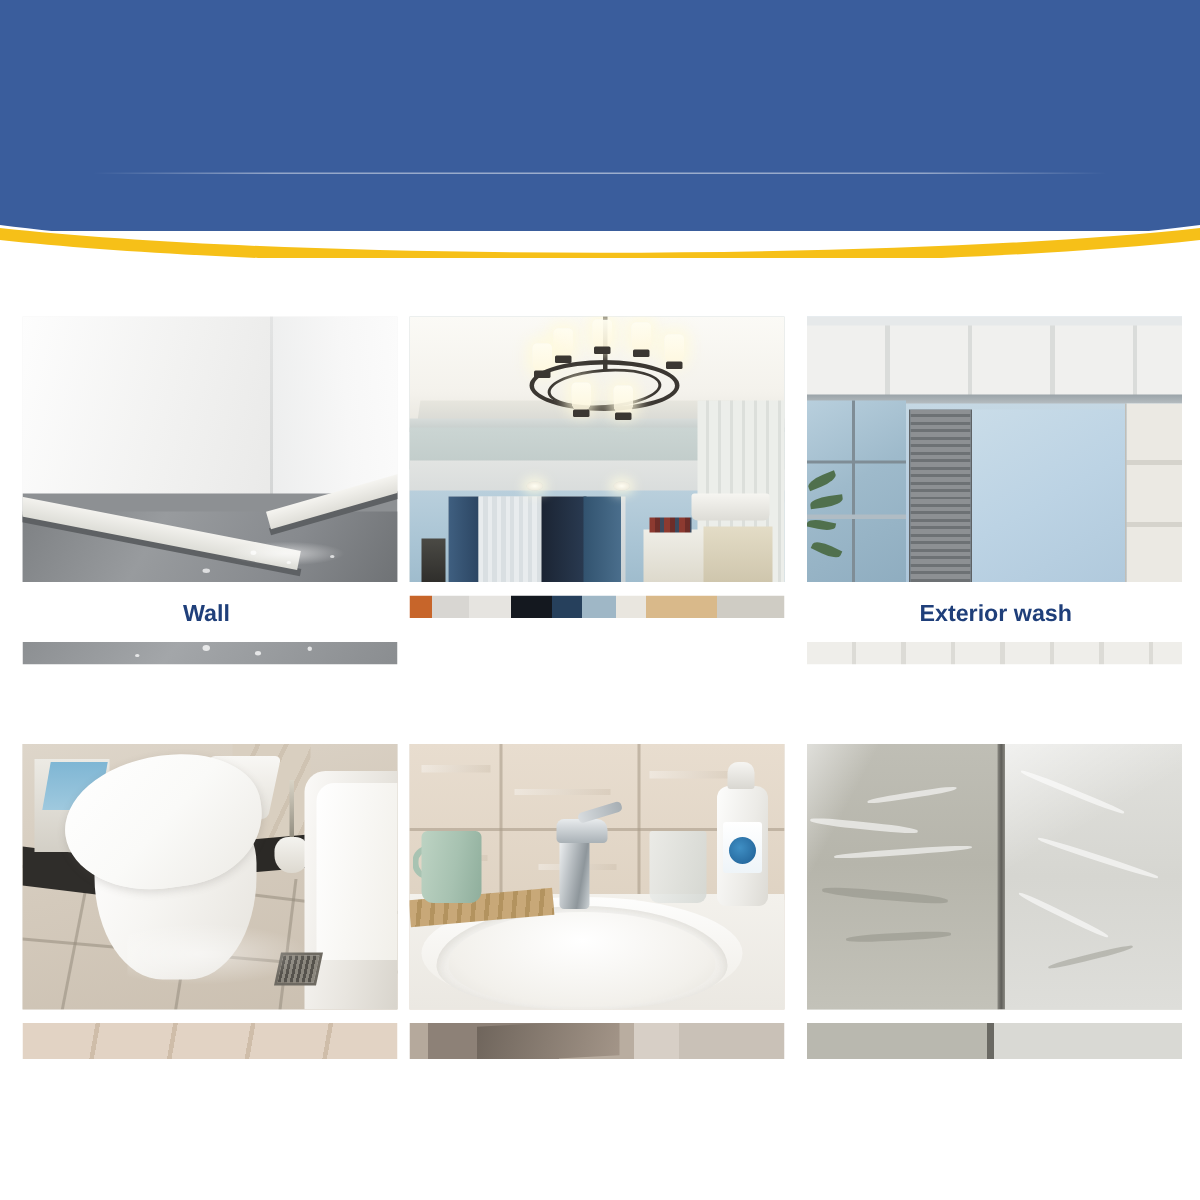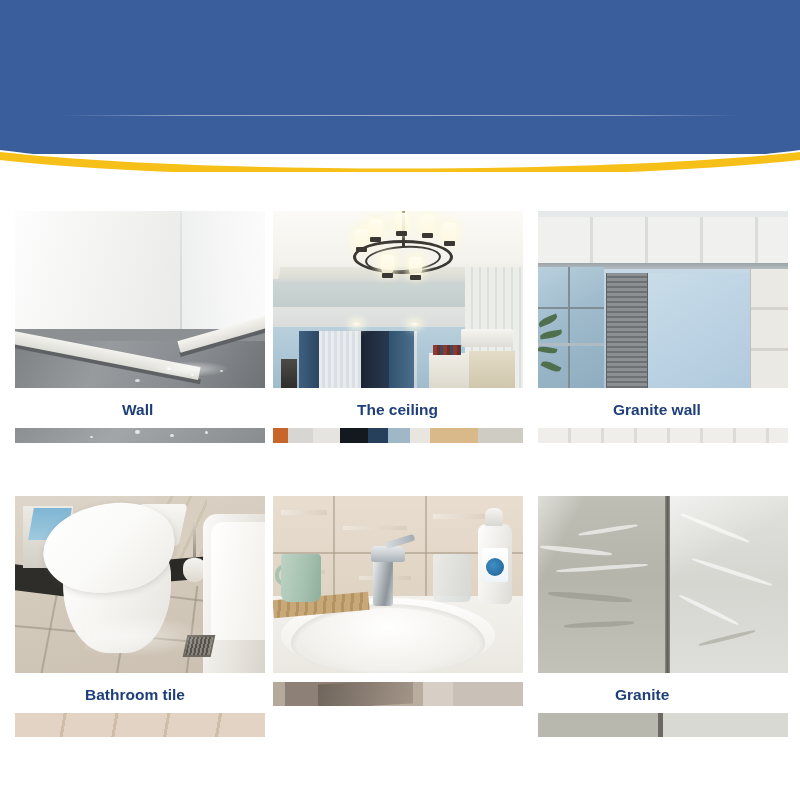--- a/index.html
+++ b/index.html
@@ -565,21 +565,20 @@
           <div class="cup" style="left:97px;top:30px;"></div>
           <div class="cup" style="left:9px;top:36px;"></div>
           <div class="ring"></div>
           <div class="ring2"></div>
           <div class="bulb" style="left:34px;top:44px;"></div>
           <div class="bulb" style="left:62px;top:46px;"></div>
           <div class="cup" style="left:35px;top:62px;"></div>
           <div class="cup" style="left:63px;top:64px;"></div>
         </div>
       </div>
-      <div class="cell-label label-c2">The ceiling</div>
       <div class="strip">
         <div class="strip-ceiling"></div>
       </div>
     </div>
 
     <div class="cell cell-c3">
       <div class="photo p-ext">
         <div class="sky"></div>
         <div class="cladding"></div>
         <div class="clad-shadow"></div>
@@ -591,21 +590,21 @@
         <div class="mullion" style="left:30px;top:56px;width:2px;height:121px;"></div>
         <div class="mullion" style="left:0;top:96px;width:66px;height:2px;"></div>
         <div class="rail"></div>
         <div class="plant">
           <div class="leaf" style="left:0;top:8px;width:20px;height:7px;transform:rotate(-22deg);"></div>
           <div class="leaf" style="left:2px;top:22px;width:22px;height:7px;transform:rotate(-8deg);"></div>
           <div class="leaf" style="left:0;top:38px;width:19px;height:6px;transform:rotate(12deg);"></div>
           <div class="leaf" style="left:3px;top:54px;width:20px;height:7px;transform:rotate(26deg);"></div>
         </div>
       </div>
-      <div class="cell-label label-c3">Granite wall</div>
+      <div class="cell-label label-c3">Exterior wash</div>
       <div class="strip">
         <div class="strip-ext"></div>
       </div>
     </div>
   </div>
 
   <div class="row row-2">
 
     <div class="cell cell-c1">
       <div class="photo p-bath">
@@ -623,21 +622,20 @@
         <div class="tank"></div>
         <div class="toilet-body"></div>
         <div class="toilet-lid"></div>
         <div class="brush-rod"></div>
         <div class="brush-cup"></div>
         <div class="tub"></div>
         <div class="tub-edge"></div>
         <div class="drain"></div>
         <div class="shine"></div>
       </div>
-      <div class="cell-label label-r2c1">Bathroom tile</div>
       <div class="strip strip-r2">
         <div class="strip-bath"></div>
       </div>
     </div>
 
     <div class="cell cell-c2">
       <div class="photo p-sink">
         <div class="backsplash"></div>
         <div class="tile-seam" style="left:60px;top:0;width:2px;height:104px;"></div>
         <div class="tile-seam" style="left:152px;top:0;width:2px;height:104px;"></div>
@@ -678,19 +676,18 @@
         <div class="vein" style="left:2px;top:52px;width:72px;height:5px;transform:rotate(6deg);"></div>
         <div class="vein" style="left:18px;top:70px;width:92px;height:4px;transform:rotate(-4deg);"></div>
         <div class="vein" style="left:40px;top:32px;width:60px;height:4px;transform:rotate(-9deg);"></div>
         <div class="vein-d" style="left:10px;top:98px;width:84px;height:6px;transform:rotate(5deg);"></div>
         <div class="vein-d" style="left:26px;top:126px;width:70px;height:5px;transform:rotate(-3deg);"></div>
         <div class="vein" style="left:140px;top:30px;width:74px;height:4px;transform:rotate(22deg);"></div>
         <div class="vein" style="left:152px;top:74px;width:84px;height:4px;transform:rotate(18deg);"></div>
         <div class="vein" style="left:138px;top:112px;width:66px;height:4px;transform:rotate(26deg);"></div>
         <div class="vein-d" style="left:160px;top:140px;width:58px;height:4px;transform:rotate(-14deg);"></div>
       </div>
-      <div class="cell-label label-r2c3">Granite</div>
       <div class="strip strip-r2">
         <div class="strip-gran"></div>
       </div>
     </div>
   </div>
 </div>
 
 </body></html>

